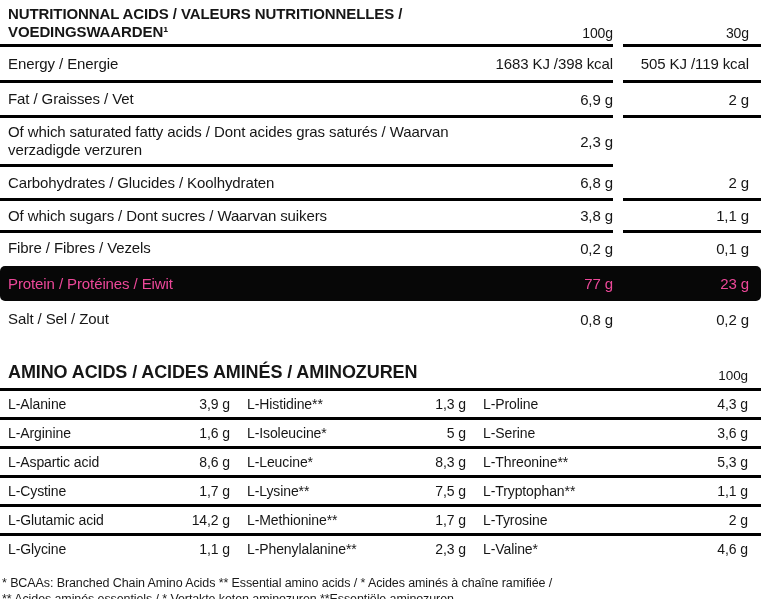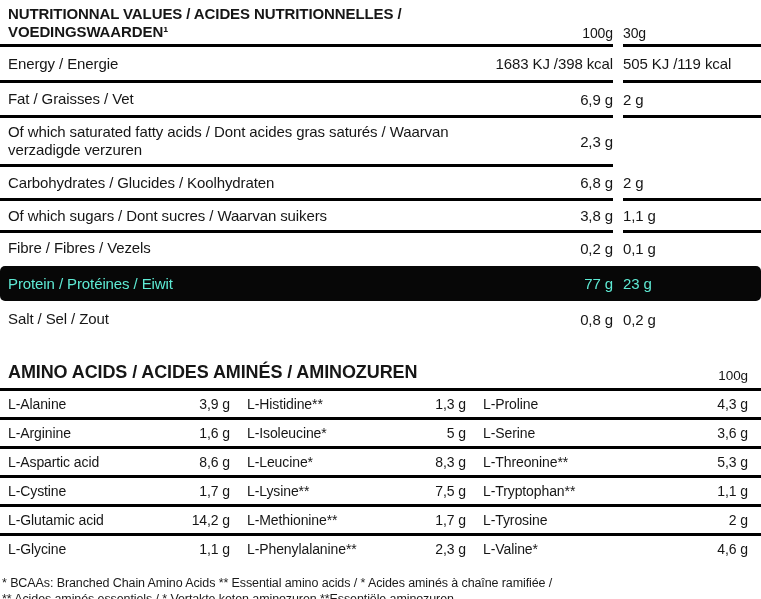--- a/index.html
+++ b/index.html
@@ -6,39 +6,39 @@
   html,body { background:#fff; }
   .page {
     position:relative; width:761px; height:599px; overflow:hidden;
     background:#fff; color:#161616;
     font-family:"Liberation Sans","DejaVu Sans",sans-serif;
     padding-top:5px; letter-spacing:-0.1px;
   }
   
   .grid-row { display:grid; grid-template-columns:613px 138px; column-gap:10px; }
   .cell-a { display:flex; justify-content:space-between; align-items:center; padding-left:8px; }
-  .cell-b { display:flex; align-items:center; padding-right:26px; }
+  .cell-b { display:flex; justify-content:flex-end; align-items:center; padding-right:12px; }
   .ruled > .cell-a, .ruled > .cell-b { border-bottom:3px solid #000; }
 
   .main-header .cell-a, .main-header .cell-b { align-items:flex-end; padding-bottom:3px; }
   .title { font-weight:bold; font-size:15px; line-height:18px; }
   .col-head { font-size:14px; line-height:16px; }
 
   .nrow { font-size:15px; }
   .nrow .cell-a, .nrow .cell-b { min-height:36px; }
   .nrow .nlabel { max-width:470px; line-height:18px; }
   .r-fat .cell-a,   .r-fat .cell-b   { min-height:35px; }
   .r-sat .cell-a,   .r-sat .cell-b   { min-height:49px; padding-top:5px; padding-bottom:5px; }
   .r-carb .cell-a,  .r-carb .cell-b  { min-height:34px; }
   .r-sugar .cell-a, .r-sugar .cell-b { min-height:32px; }
   .r-fibre .cell-a, .r-fibre .cell-b { min-height:30px; }
   .r-salt .cell-a,  .r-salt .cell-b  { min-height:36px; }
 
   .highlight-bar {
-    background:#070707; color:#5eead4; border-radius:5px;
+    background:#070707; color:#ec4899; border-radius:5px;
     height:35px; margin-top:3px; font-size:15px;
   }
   .highlight-bar .cell-a, .highlight-bar .cell-b { min-height:35px; }
 
   
   .amino-header {
     margin-top:15px; display:flex; justify-content:space-between; align-items:flex-end;
     border-bottom:3px solid #000; padding:0 13px 5px 8px; min-height:39px;
   }
   .amino-title { font-weight:bold; font-size:18px; }
@@ -54,21 +54,21 @@
   .footnotes { margin-top:14px; padding-left:2px; font-size:12.5px; line-height:15.5px; color:#1a1a1a; }
 </style>
 </head>
 <body>
 
 <div class="page">
 
   <div class="grid-row main-header ruled">
     <div class="cell-a">
       <div class="title">
-        <div>NUTRITIONNAL VALUES / ACIDES NUTRITIONNELLES /</div>
+        <div>NUTRITIONNAL ACIDS / VALEURS NUTRITIONNELLES /</div>
         <div>VOEDINGSWAARDEN¹</div>
       </div>
       <div class="col-head">100g</div>
     </div>
     <div class="cell-b">
       <div class="col-head">30g</div>
     </div>
   </div>
 
   <div class="grid-row nrow ruled r-energy">

